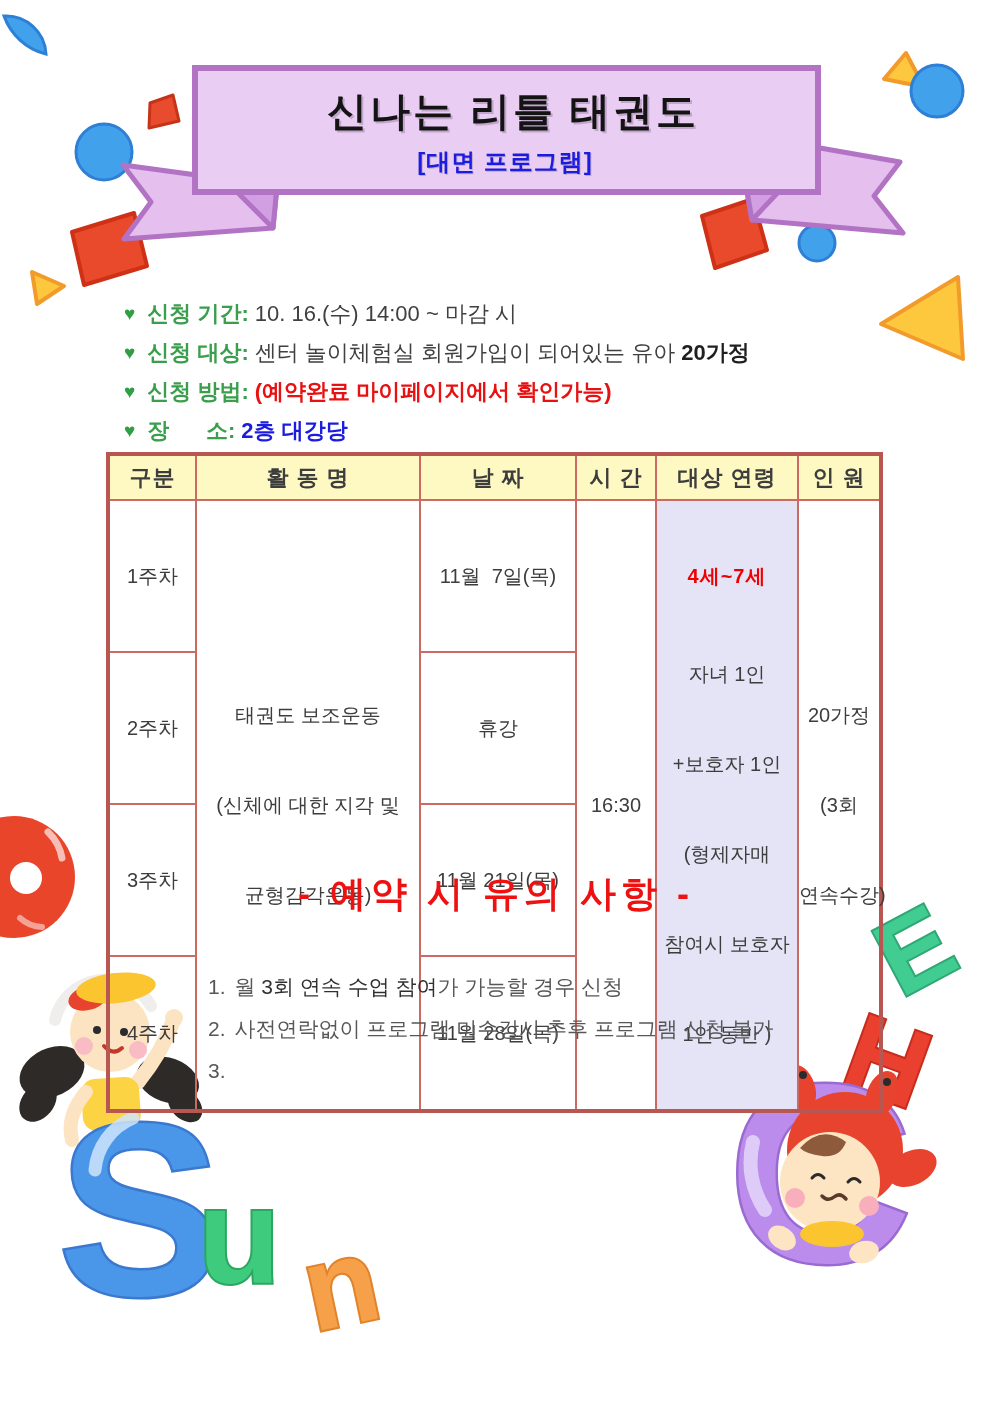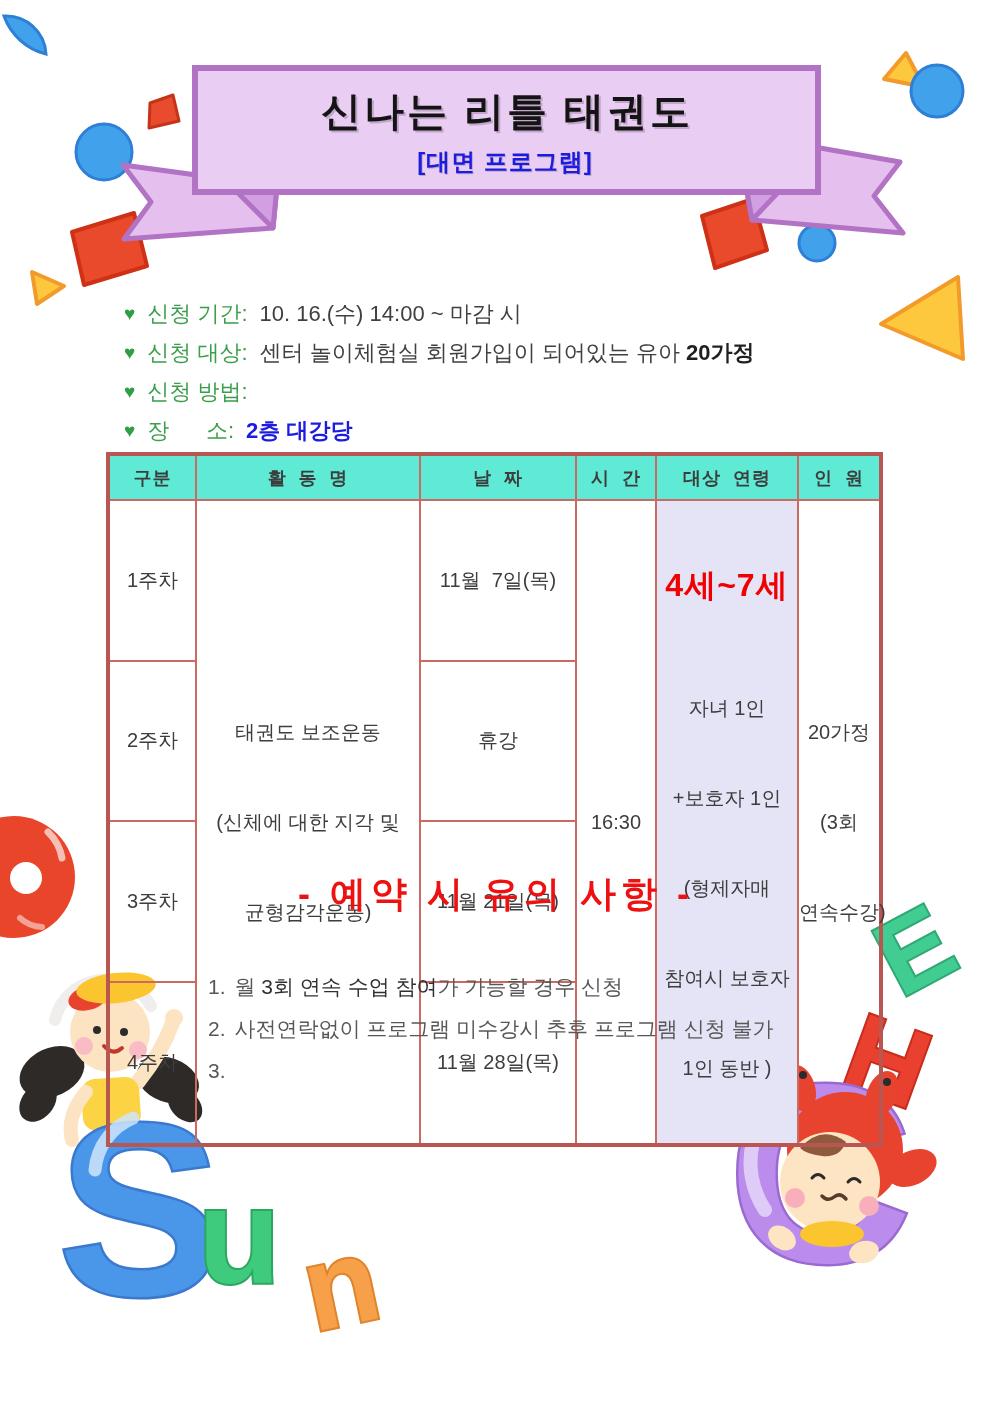--- a/index.html
+++ b/index.html
@@ -1,48 +1,48 @@
 <!DOCTYPE html>
 <html><head>
 <meta charset="utf-8">
 <style>
   html,body{margin:0;padding:0;background:#ffffff;}
   .page{position:relative;width:992px;height:1403px;background:#ffffff;overflow:hidden;
         font-family:"Liberation Sans",sans-serif;}
   svg.decor{position:absolute;left:0;top:0;width:992px;height:1403px;z-index:0;}
 
   
-  .banner-title{position:absolute;left:194px;top:84px;width:626px;text-align:center;
+  .banner-title{position:absolute;left:200px;top:84px;width:626px;text-align:center;
       font-size:40px;font-weight:bold;color:#141414;letter-spacing:3px;z-index:2;
       text-shadow:2px 2px 0 rgba(90,60,100,0.28);}
   .banner-subtitle{position:absolute;left:192px;top:146px;width:626px;text-align:center;
       font-size:24px;font-weight:bold;color:#1c1ce0;letter-spacing:1px;z-index:2;
       text-shadow:1px 1px 0 rgba(0,0,0,0.18);}
 
   
   .info-list{position:absolute;left:124px;top:294px;z-index:2;}
   .info-line{display:flex;align-items:center;height:39px;font-size:22px;}
   .heart{color:#2f9e44;font-size:19px;margin-right:12px;}
-  .info-label{color:#3a9e4d;font-weight:normal;white-space:pre;margin-right:12px;}
+  .info-label{color:#3a9e4d;font-weight:bold;white-space:pre;margin-right:6px;}
   .info-value{color:#404040;white-space:pre;}
   .v-bold{color:#1f1f1f;font-weight:bold;white-space:pre;}
   .v-blue{color:#1c1ce0;font-weight:bold;white-space:pre;}
   .v-red{color:#e81010;font-weight:bold;white-space:pre;}
 
   
   table.schedule{position:absolute;left:106px;top:452px;width:773px;z-index:2;
       border-collapse:collapse;table-layout:fixed;border:4px solid #b85651;}
   .schedule th,.schedule td{border:2px solid #cb6a62;text-align:center;vertical-align:middle;
       color:#3d3d3d;padding:0;}
-  .schedule thead th{background:#5eead4;height:43px;font-size:18px;font-weight:bold;
-      letter-spacing:1px;white-space:pre;font-family:Liberation Mono, monospace;}
+  .schedule thead th{background:#fef9c3;height:43px;font-size:22px;font-weight:bold;
+      letter-spacing:1px;white-space:pre;}
   .schedule tbody td{height:54px;font-size:20px;white-space:pre;}
   .red-text{color:#f00000;}
   .age-cell{background:#e4e4f6;font-size:19px;line-height:1.5;}
-  .age-head{color:#f00000;font-weight:bold;font-size:32px;margin-bottom:24px;letter-spacing:1px;}
+  .age-head{color:#f00000;font-weight:bold;font-size:20px;margin-bottom:8px;letter-spacing:1px;}
   .multi{line-height:1.5;margin-top:22px;}
 
   
   .notice-heading{position:absolute;left:0;top:870px;width:992px;text-align:center;z-index:2;
       font-size:36px;font-weight:bold;color:#ee1111;letter-spacing:5px;}
   .notice-list{position:absolute;left:208px;top:966px;z-index:2;}
   .notice-item{display:flex;align-items:center;height:42px;font-size:21px;color:#575757;
       white-space:pre-wrap;}
   .notice-num{margin-right:9px;}
   .n-bold{font-weight:normal;color:#303030;white-space:pre-wrap;}
@@ -142,20 +142,21 @@
     </div>
     <div class="info-line">
       <span class="heart">♥</span>
       <span class="info-label">신청 대상:</span>
       <span class="info-value">센터 놀이체험실 회원가입이 되어있는 유아 </span>
       <span class="v-bold">20가정</span>
     </div>
     <div class="info-line">
       <span class="heart">♥</span>
       <span class="info-label">신청 방법:</span>
+      <span class="v-red">(예약완료 마이페이지에서 확인가능)</span>
     </div>
     <div class="info-line">
       <span class="heart">♥</span>
       <span class="info-label">장      소:</span>
       <span class="v-blue">2층 대강당</span>
     </div>
   </div>
 
   <table class="schedule">
     <colgroup>

